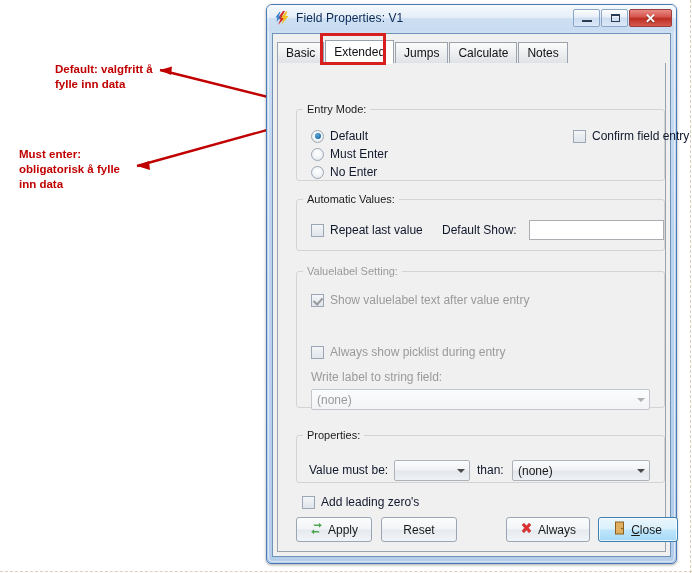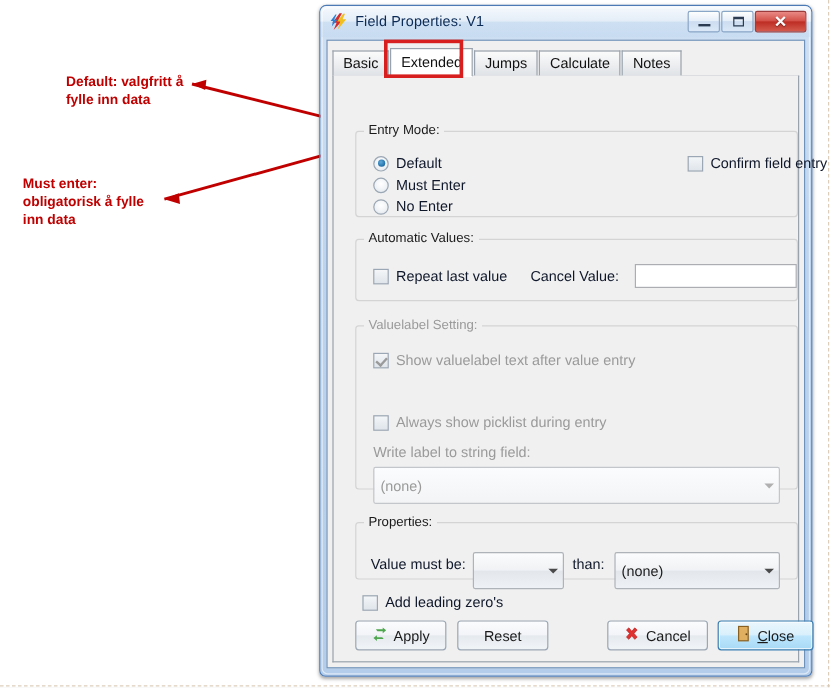--- a/index.html
+++ b/index.html
@@ -305,21 +305,21 @@
     font-size: 12px;
     color: #1a1a1a;
     padding: 0 3px;
     line-height: 18px;
   }
 
   
   .combo {
     border: 1px solid #aeb3b9;
     border-radius: 2px;
-    height: 31px;
+    height: 21px;
     box-sizing: border-box;
     background: linear-gradient(to bottom, #fbfcfd 0%, #f0f2f5 48%, #e3e7ec 52%, #eef1f5 100%);
     display: flex;
     align-items: center;
     position: relative;
     font-size: 12px;
     color: #1a1a1a;
   }
   .combo .combo-text {
     padding-left: 5px;
@@ -461,21 +461,21 @@
 
       <fieldset class="group" id="group-automatic">
         <legend>Automatic Values:</legend>
 
         <div class="field-row" style="left:14px; top:18px;">
           <span class="checkbox"></span>
           <span class="checkbox-label">Repeat last value</span>
         </div>
 
         <div class="field-row" style="left:145px; top:18px;">
-          <span class="static-label">Cancel Value:</span>
+          <span class="static-label">Default Show:</span>
         </div>
         <input class="text-input" type="text" style="position: absolute; left: 232px; top: 15px; width: 135px;" value="">
       </fieldset>
 
       <fieldset class="group disabled" id="group-valuelabel">
         <legend>Valuelabel Setting:</legend>
 
         <div class="field-row disabled" style="left:14px; top:16px;">
           <span class="checkbox checked"></span>
           <span class="checkbox-label">Show valuelabel text after value entry</span>
@@ -536,21 +536,21 @@
         <div class="btn" style="left:103px; width:76px;">
           <span>Reset</span>
         </div>
 
         <div class="btn" style="left:228px; width:84px;">
           <span>
             <svg width="13" height="13" viewBox="0 0 16 16">
               <path d="M2.5 3.6 L5 1.5 L8 5 L11 1.5 L13.5 3.6 L10.3 7.2 L13.5 11 L11 13.3 L8 9.6 L5 13.3 L2.5 11 L5.7 7.2 Z" fill="#e03030" stroke="#b01818" stroke-width="0.6"></path>
             </svg>
           </span>
-          <span>Cancel</span>
+          <span>Always</span>
         </div>
 
         <div class="btn default-btn" style="left:320px; width:80px;">
           <span>
             <svg width="12" height="14" viewBox="0 0 12 14">
               <rect x="1.5" y="1" width="8" height="12" fill="#e0b060" stroke="#8a6020" stroke-width="1"></rect>
               <circle cx="8" cy="7.5" r="0.8" fill="#6a4410"></circle>
             </svg>
           </span>
           <span><span class="btn-underline">C</span><span>lose</span></span>

